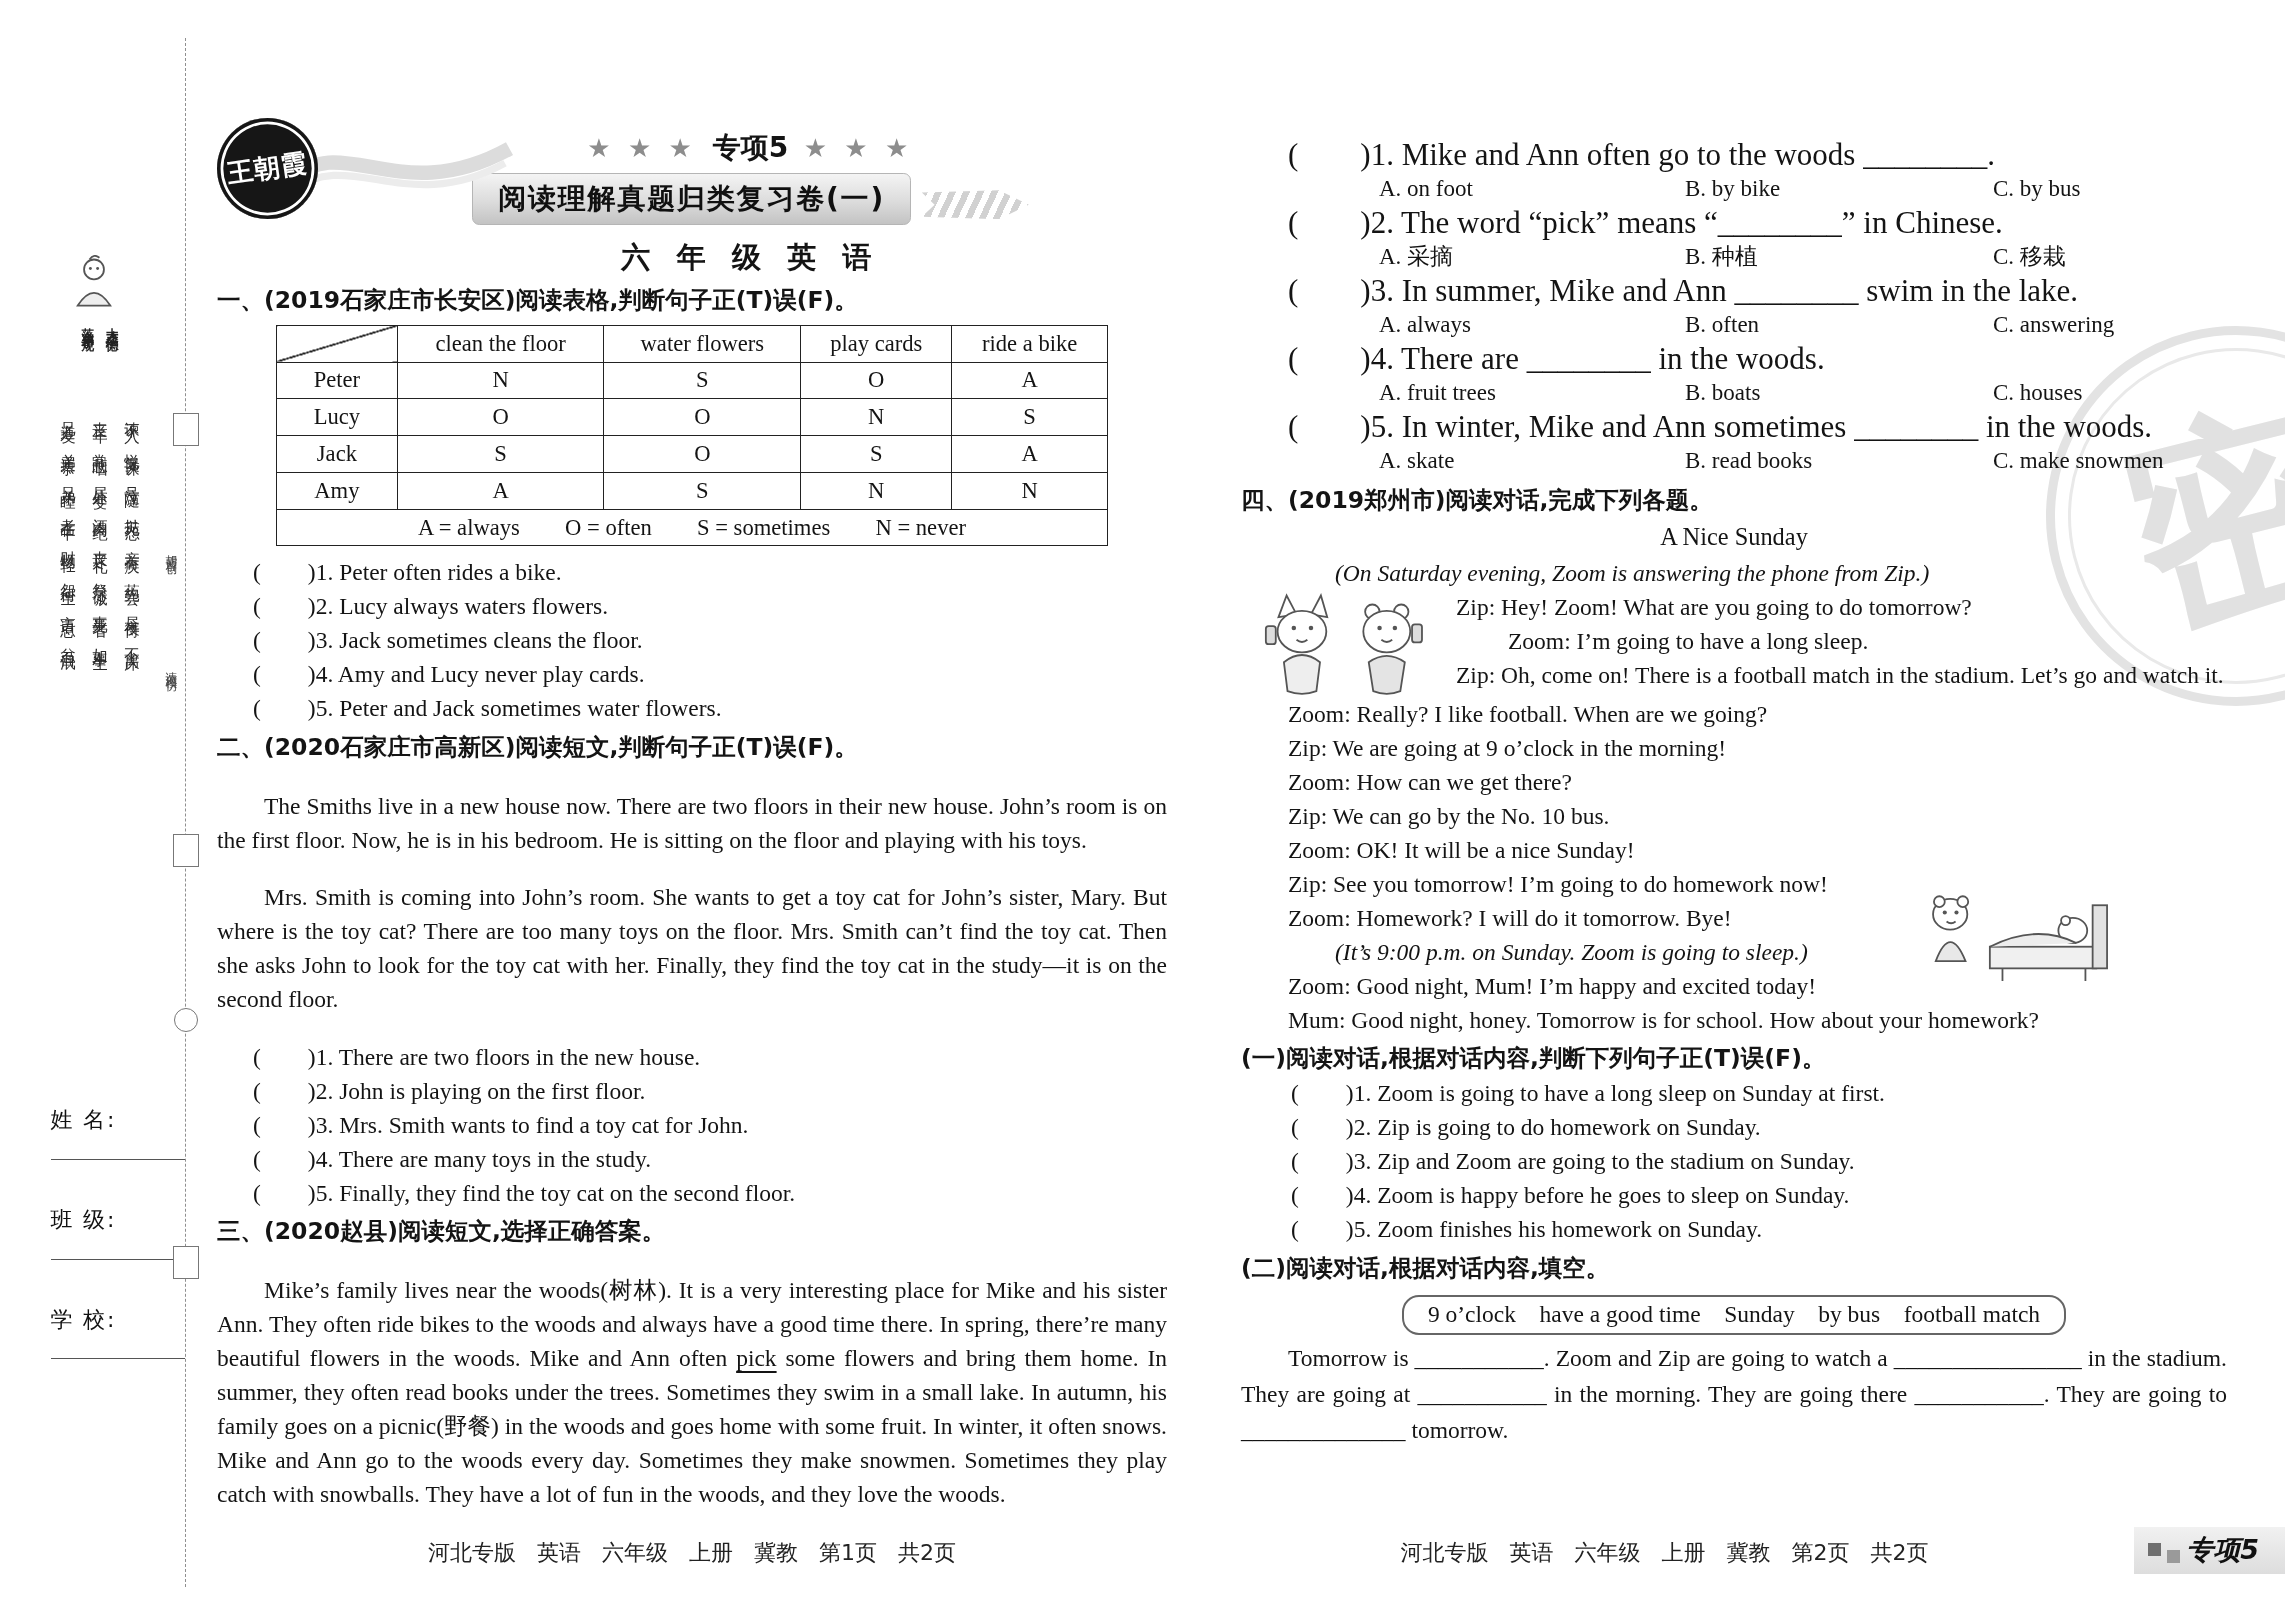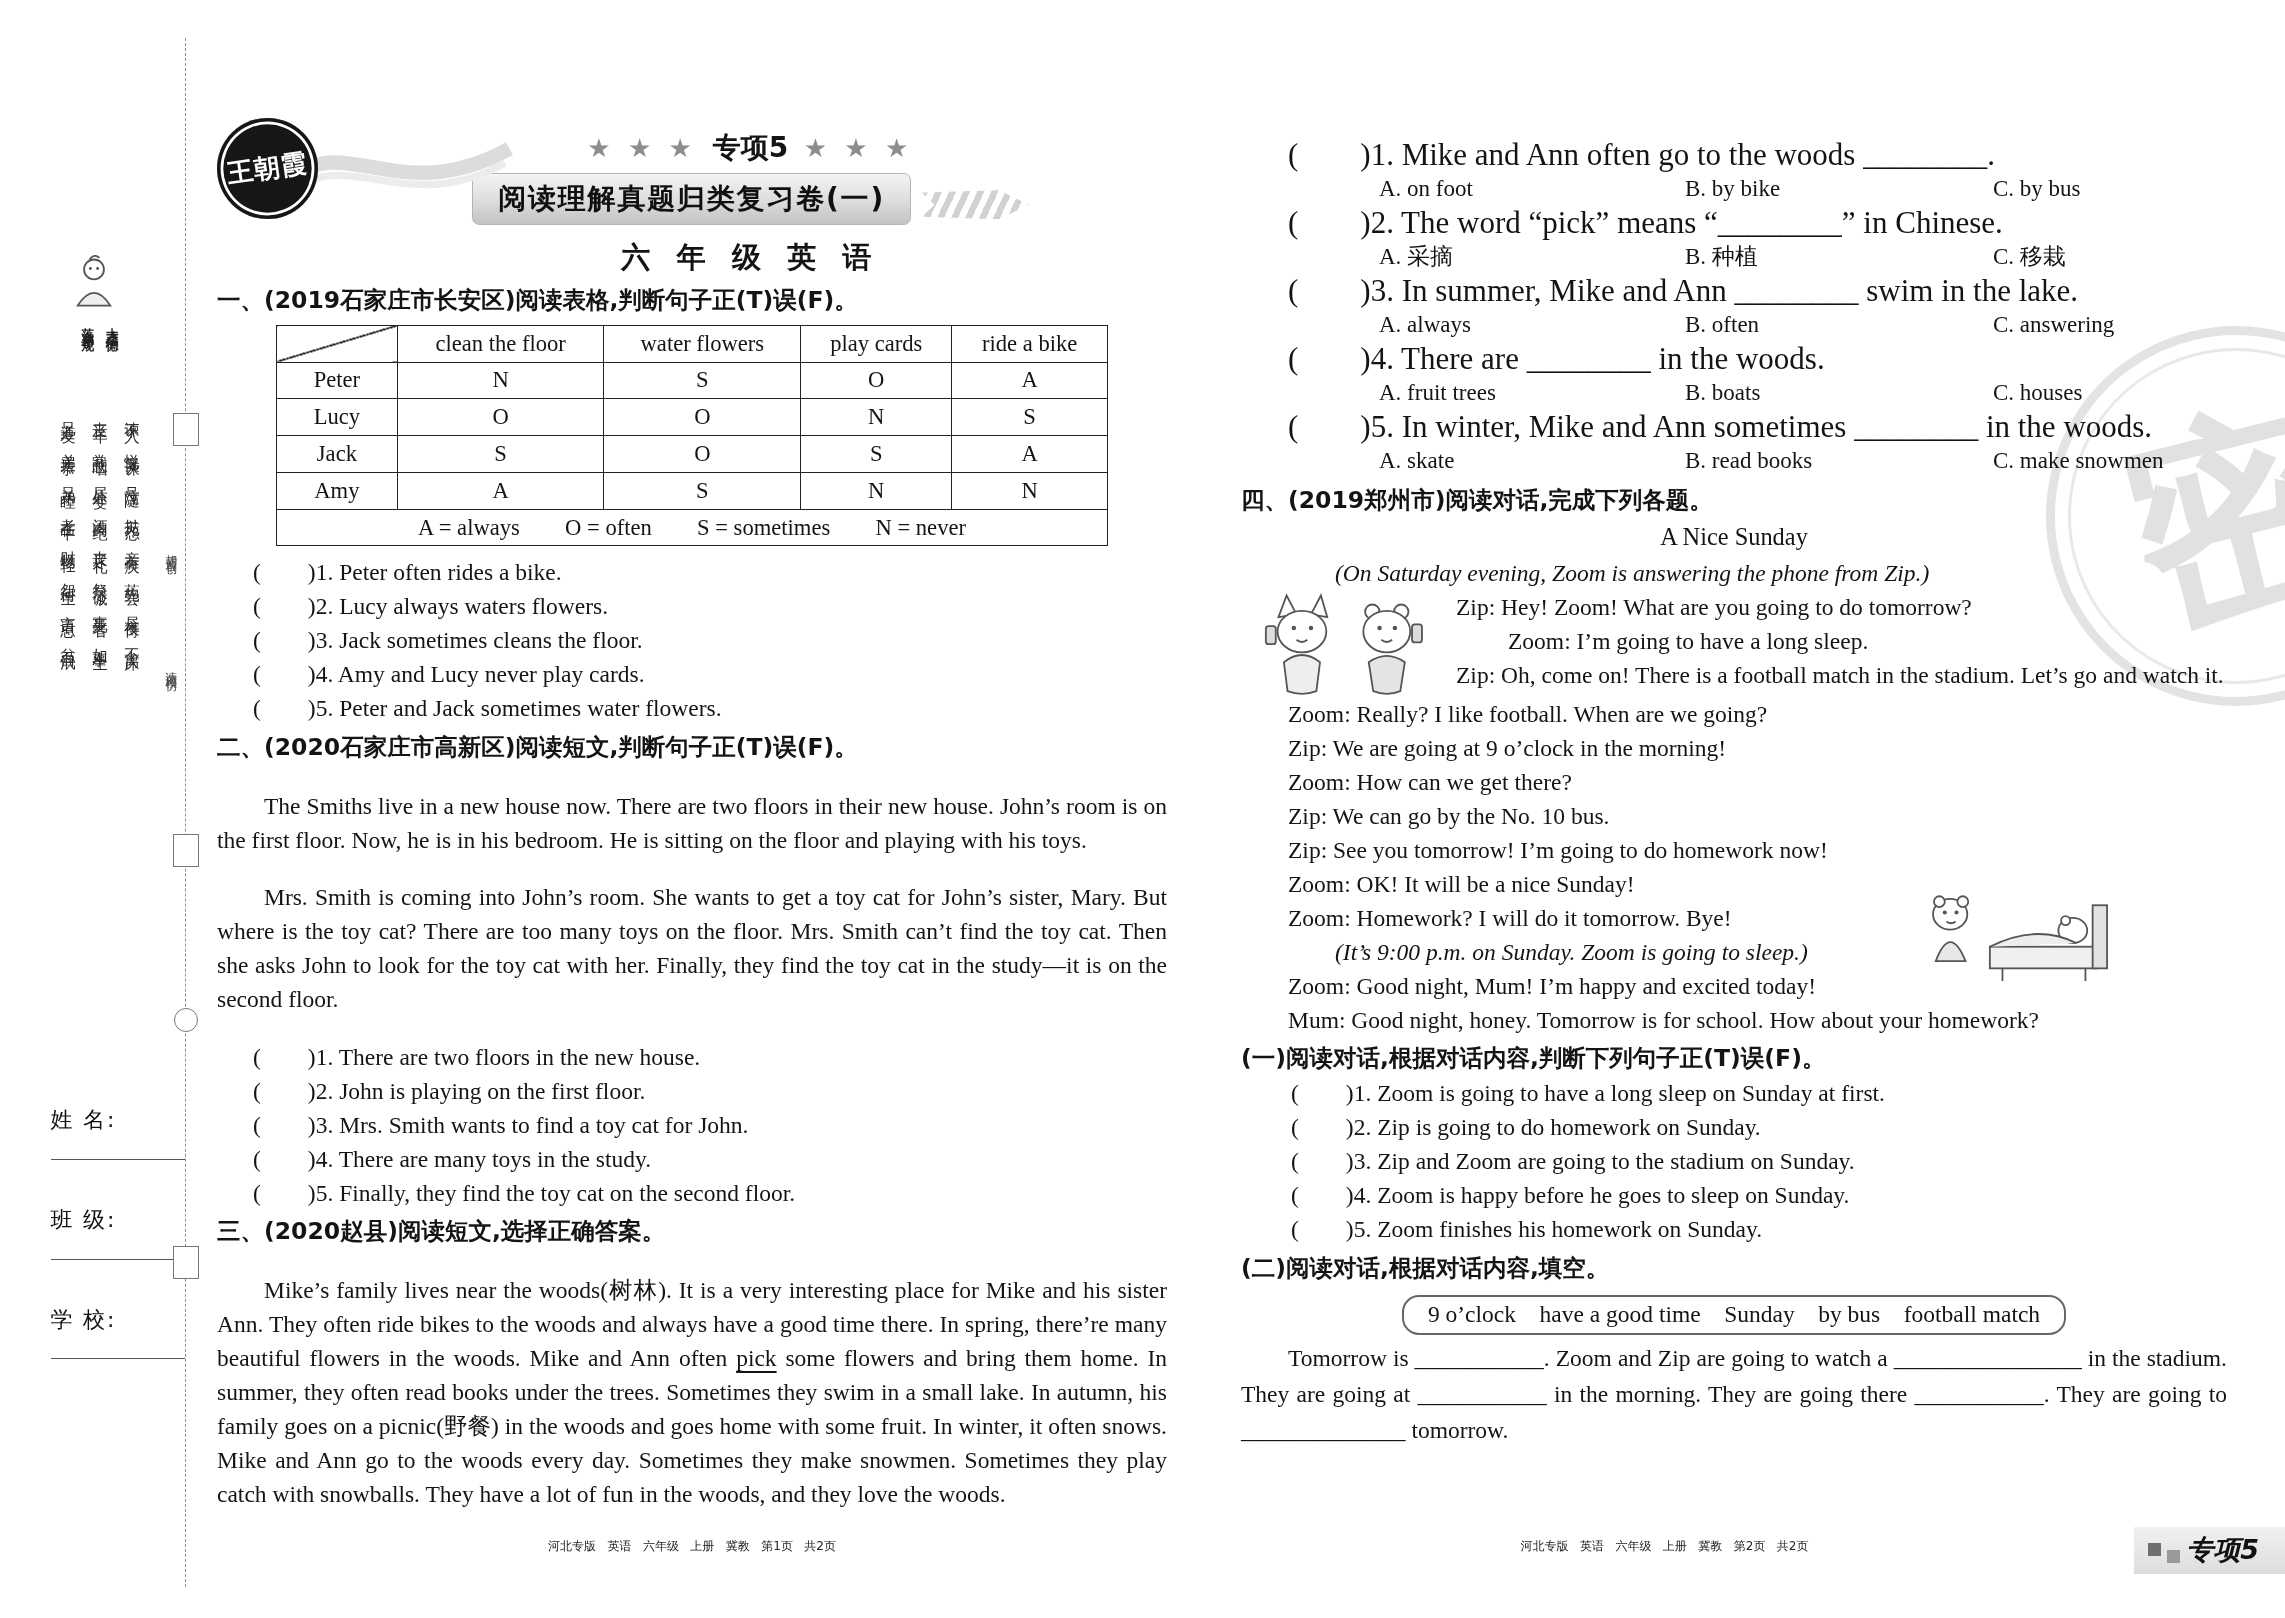--- a/index.html
+++ b/index.html
@@ -91,21 +91,21 @@
   .dlg1 .dline{font-size:23.5px;line-height:34px;}
   .dlg1 div:nth-of-type(2){margin-left:52px;}
   .dlg1 div:nth-of-type(3){padding-left:104px;text-indent:-104px;}
   .ill1{position:absolute;left:-210px;top:-1.8px;}
   .ill2{position:absolute;left:671px;top:764px;}
   .wordbox{display:table;margin:9px auto 5.4px;border:2.7px solid #666;border-radius:17px;padding:4.5px 23.5px;
            font-size:23.5px;white-space:pre-wrap;}
   .fillp{font-size:23.5px;line-height:36px;text-align:justify;text-indent:2em;margin-top:3.6px;}
 
   
-  .footer{position:absolute;top:1538px;font-family:"DejaVu Sans",sans-serif;font-size:12px;color:#222;
+  .footer{position:absolute;top:1538px;font-family:"DejaVu Sans",sans-serif;font-size:22px;color:#222;
           text-align:center;white-space:pre-wrap;z-index:1;}
   .footer.fl{left:217px;width:950px;}
   .footer.fr{left:1212px;width:905px;}
   .corner-badge{position:absolute;right:0;top:1527px;display:flex;align-items:flex-end;gap:6.3px;z-index:1;
                 background:linear-gradient(180deg,#f1f1f1,#dddddd);padding:9px 27px 11px 14.5px;}
   .sq{width:12.7px;height:12.7px;background:#9a9a9a;display:inline-block;}
   .sq.dark{background:#6f6f6f;margin-bottom:7.2px;}
   .badge-text{font-family:"DejaVu Sans",sans-serif;font-weight:bold;font-style:italic;font-size:27px;line-height:1;color:#111;}
 </style>
 </head>
@@ -338,22 +338,22 @@
         <div class="dline">Zoom: I’m going to have a long sleep.</div>
         <div class="dline">Zip: Oh, come on! There is a football match in the stadium. Let’s go and watch it.</div>
       </div>
 
     <div>
 
     <div class="dlg-line">Zoom: Really? I like football. When are we going?</div>
         <div class="dlg-line">Zip: We are going at 9 o’clock in the morning!</div>
         <div class="dlg-line">Zoom: How can we get there?</div>
         <div class="dlg-line">Zip: We can go by the No. 10 bus.</div>
+        <div class="dlg-line">Zoom: OK! It will be a nice Sunday!</div>
         <div class="dlg-line">Zip: See you tomorrow! I’m going to do homework now!</div>
-        <div class="dlg-line">Zoom: OK! It will be a nice Sunday!</div>
         <div class="dlg-line">Zoom: Homework? I will do it tomorrow. Bye!</div>
       </div>
 
     <svg class="ill2" width="208" height="110" viewBox="0 0 230 122">
       <ellipse cx="42" cy="38" rx="19" ry="17" fill="#fff" stroke="#555" stroke-width="2"></ellipse>
       <circle cx="30" cy="24" r="6" fill="#fff" stroke="#555" stroke-width="2"></circle>
       <circle cx="56" cy="24" r="6" fill="#fff" stroke="#555" stroke-width="2"></circle>
       <circle cx="36" cy="36" r="2.3" fill="#555"></circle>
         <circle cx="49" cy="36" r="2.3" fill="#555"></circle>
       <path d="M38 46 q5 4 10 0" stroke="#555" stroke-width="2" fill="none"></path>

